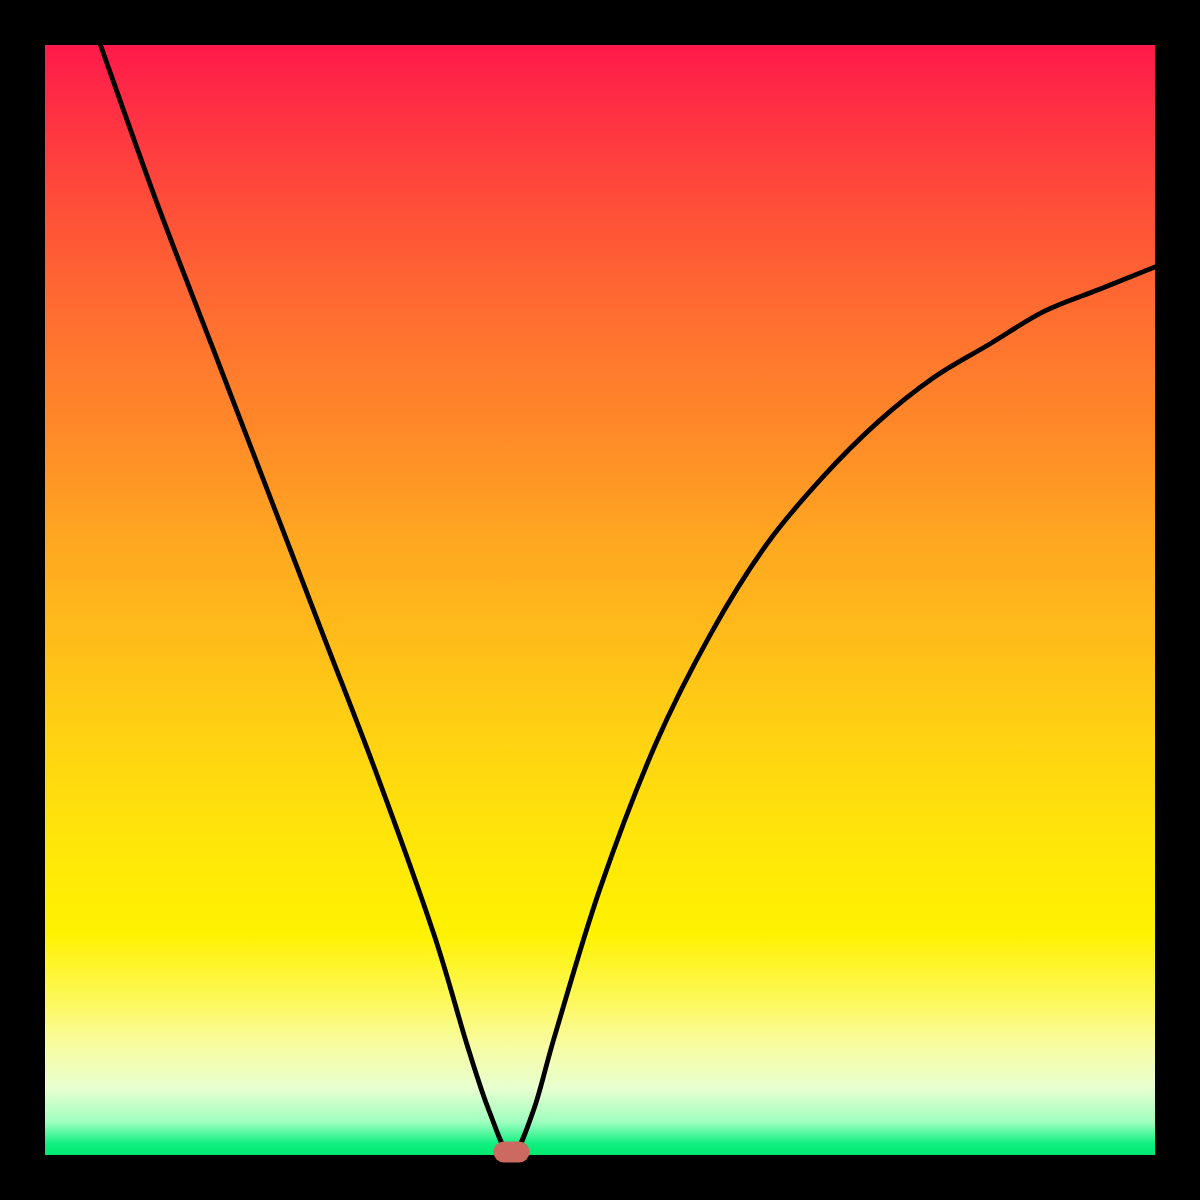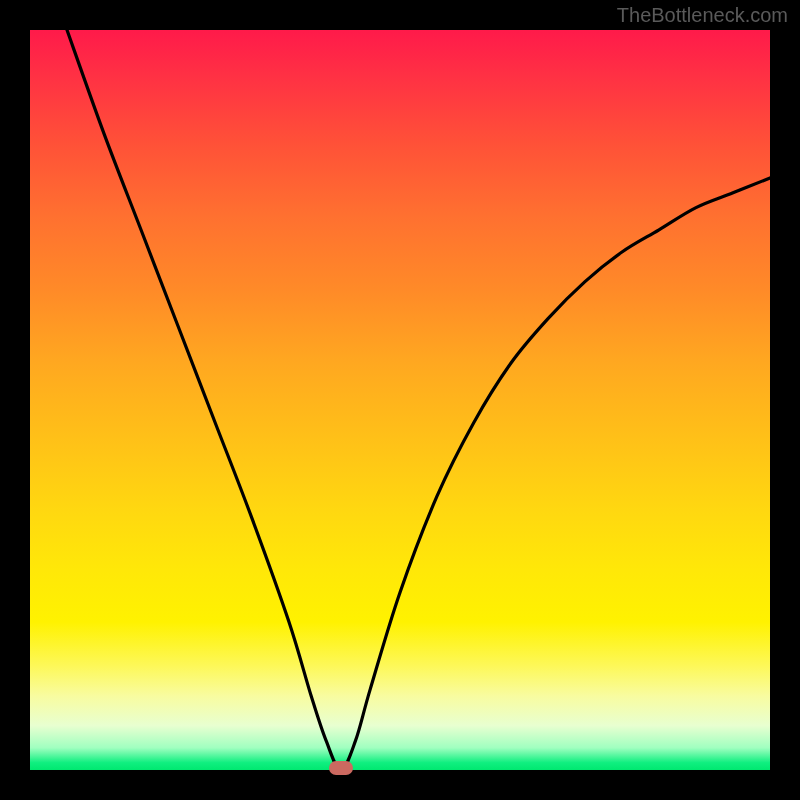--- a/index.html
+++ b/index.html
@@ -63,21 +63,20 @@
     width: 740px;
     height: 740px;
     z-index: 4;
   }
 </style>
 </head>
 <body>
 
 <div class="container">
 
-  <div class="watermark">TheBottleneck.com</div>
 
   <div class="plot-area">
 
     <svg class="curve" viewBox="0 0 740 740" preserveAspectRatio="none">
       <path id="curve-path" fill="none" stroke-width="3.2" stroke-linejoin="round" stroke-linecap="round" d="M 37 0 C 43.166666666666664 17.26666666666667 61.666666666666664 70.30000000000001 74 103.60000000000002 C 86.33333333333333 136.90000000000003 98.66666666666667 167.7333333333334 111 199.80000000000007 C 123.33333333333333 231.86666666666673 135.66666666666666 263.93333333333334 148 296 C 160.33333333333334 328.06666666666666 172.66666666666666 360.1333333333334 185 392.20000000000005 C 197.33333333333334 424.2666666666667 209.66666666666666 455.09999999999997 222 488.4 C 234.33333333333334 521.6999999999999 249.13333333333333 562.4 259 592 C 268.8666666666667 621.6 275.0333333333333 646.2666666666667 281.2 666 C 287.3666666666667 685.7333333333333 291.06666666666666 698.0666666666666 296 710.4 C 300.93333333333334 722.7333333333333 305.8666666666667 740 310.8 740 C 315.73333333333335 740 320.6666666666667 723.9666666666667 325.6 710.4 C 330.53333333333336 696.8333333333333 333.00000000000006 683.2666666666667 340.40000000000003 658.6 C 347.8 633.9333333333334 358.9 594.4666666666667 370 562.4 C 381.1 530.3333333333333 394.66666666666674 494.56666666666666 407.00000000000006 466.2 C 419.33333333333337 437.8333333333333 431.6666666666667 414.40000000000003 444 392.20000000000005 C 456.3333333333333 370.00000000000006 468.6666666666667 350.2666666666666 481 332.99999999999994 C 493.3333333333333 315.7333333333333 505.6666666666667 302.1666666666667 518 288.6 C 530.3333333333334 275.03333333333336 542.6666666666666 262.7 555 251.59999999999997 C 567.3333333333334 240.49999999999997 579.6666666666666 230.63333333333333 592 222 C 604.3333333333334 213.36666666666667 616.6666666666666 207.20000000000007 629 199.80000000000007 C 641.3333333333334 192.40000000000006 653.6666666666666 183.7666666666667 666 177.60000000000002 C 678.3333333333334 171.43333333333334 690.6666666666666 167.7333333333333 703 162.79999999999995 C 715.3333333333334 157.86666666666662 733.8333333333334 150.46666666666667 740 148" stroke="#000000"></path>
     </svg>
 
     <div id="marker" class="marker" style="left: 298.8px; top: 731px; width: 24px; height: 14px; background: rgb(204, 105, 96);"></div>
 
   </div>

